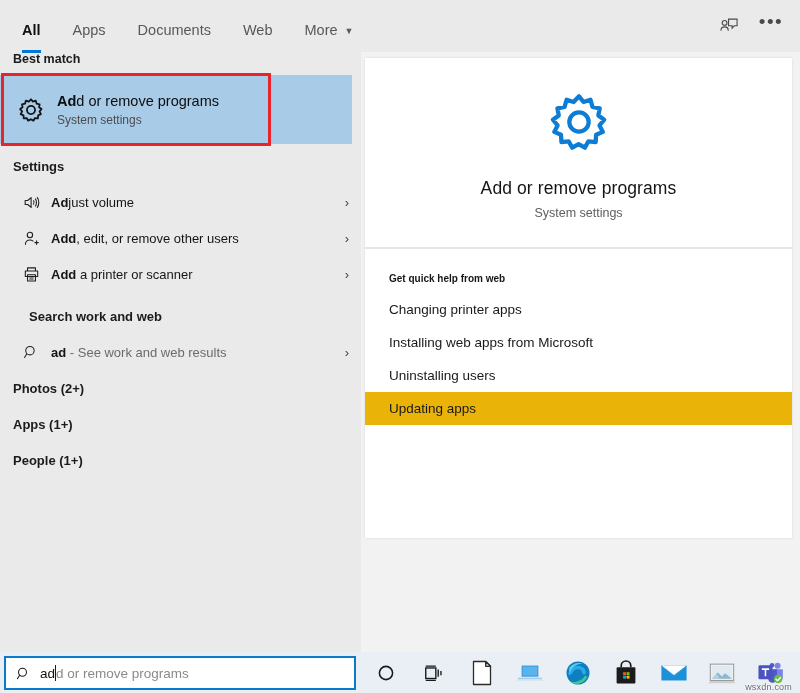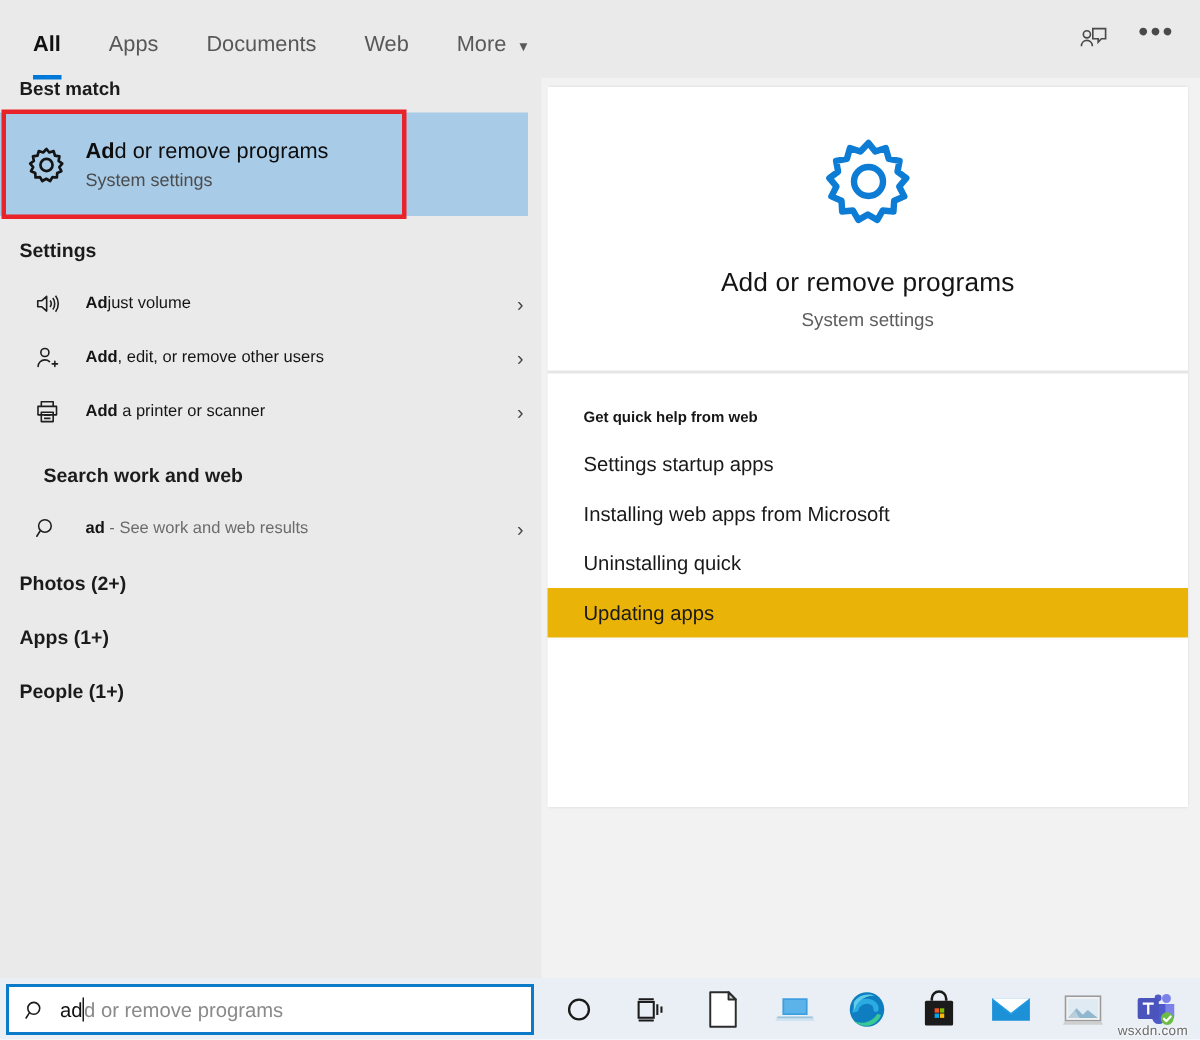--- a/index.html
+++ b/index.html
@@ -187,22 +187,21 @@
   }
   .lr-icon {
     width: 40px;
     flex: 0 0 40px;
     display: flex;
     align-items: center;
     justify-content: center;
     color: #1f1f1f;
   }
   .lr-label {
-    margin-left: 6px;
-    font-size: 11px;
+    font-size: 13px;
     color: #151515;
     flex: 1 1 auto;
     white-space: nowrap;
   }
   .lr-label b { font-weight: bold; }
   .lr-label .dim { color: #6b6b6b; }
   .lr-chevron {
     font-size: 13px;
     color: #444444;
     margin-left: auto;
@@ -506,23 +505,23 @@
       <div class="hero-sub">System settings</div>
     </div>
 
     <div class="preview-sep"></div>
 
 
     <div class="preview-sep"></div>
 
     <div class="help-zone">
       <div class="help-title">Get quick help from web</div>
-      <div class="help-row">Settings startup apps</div>
+      <div class="help-row">Changing printer apps</div>
       <div class="help-row">Installing web apps from Microsoft</div>
-      <div class="help-row">Uninstalling quick</div>
+      <div class="help-row">Uninstalling users</div>
       <div class="help-row hover">Updating apps</div>
     </div>
   </div>
 
   <div class="bottombar">
 
     <div class="searchbox">
       <div class="sb-icon">
         <svg width="17" height="17" viewBox="0 0 24 24" fill="none" stroke="#1a1a1a" stroke-width="1.5" stroke-linecap="round">
           <circle cx="10.6" cy="10.2" r="5.6"></circle>

